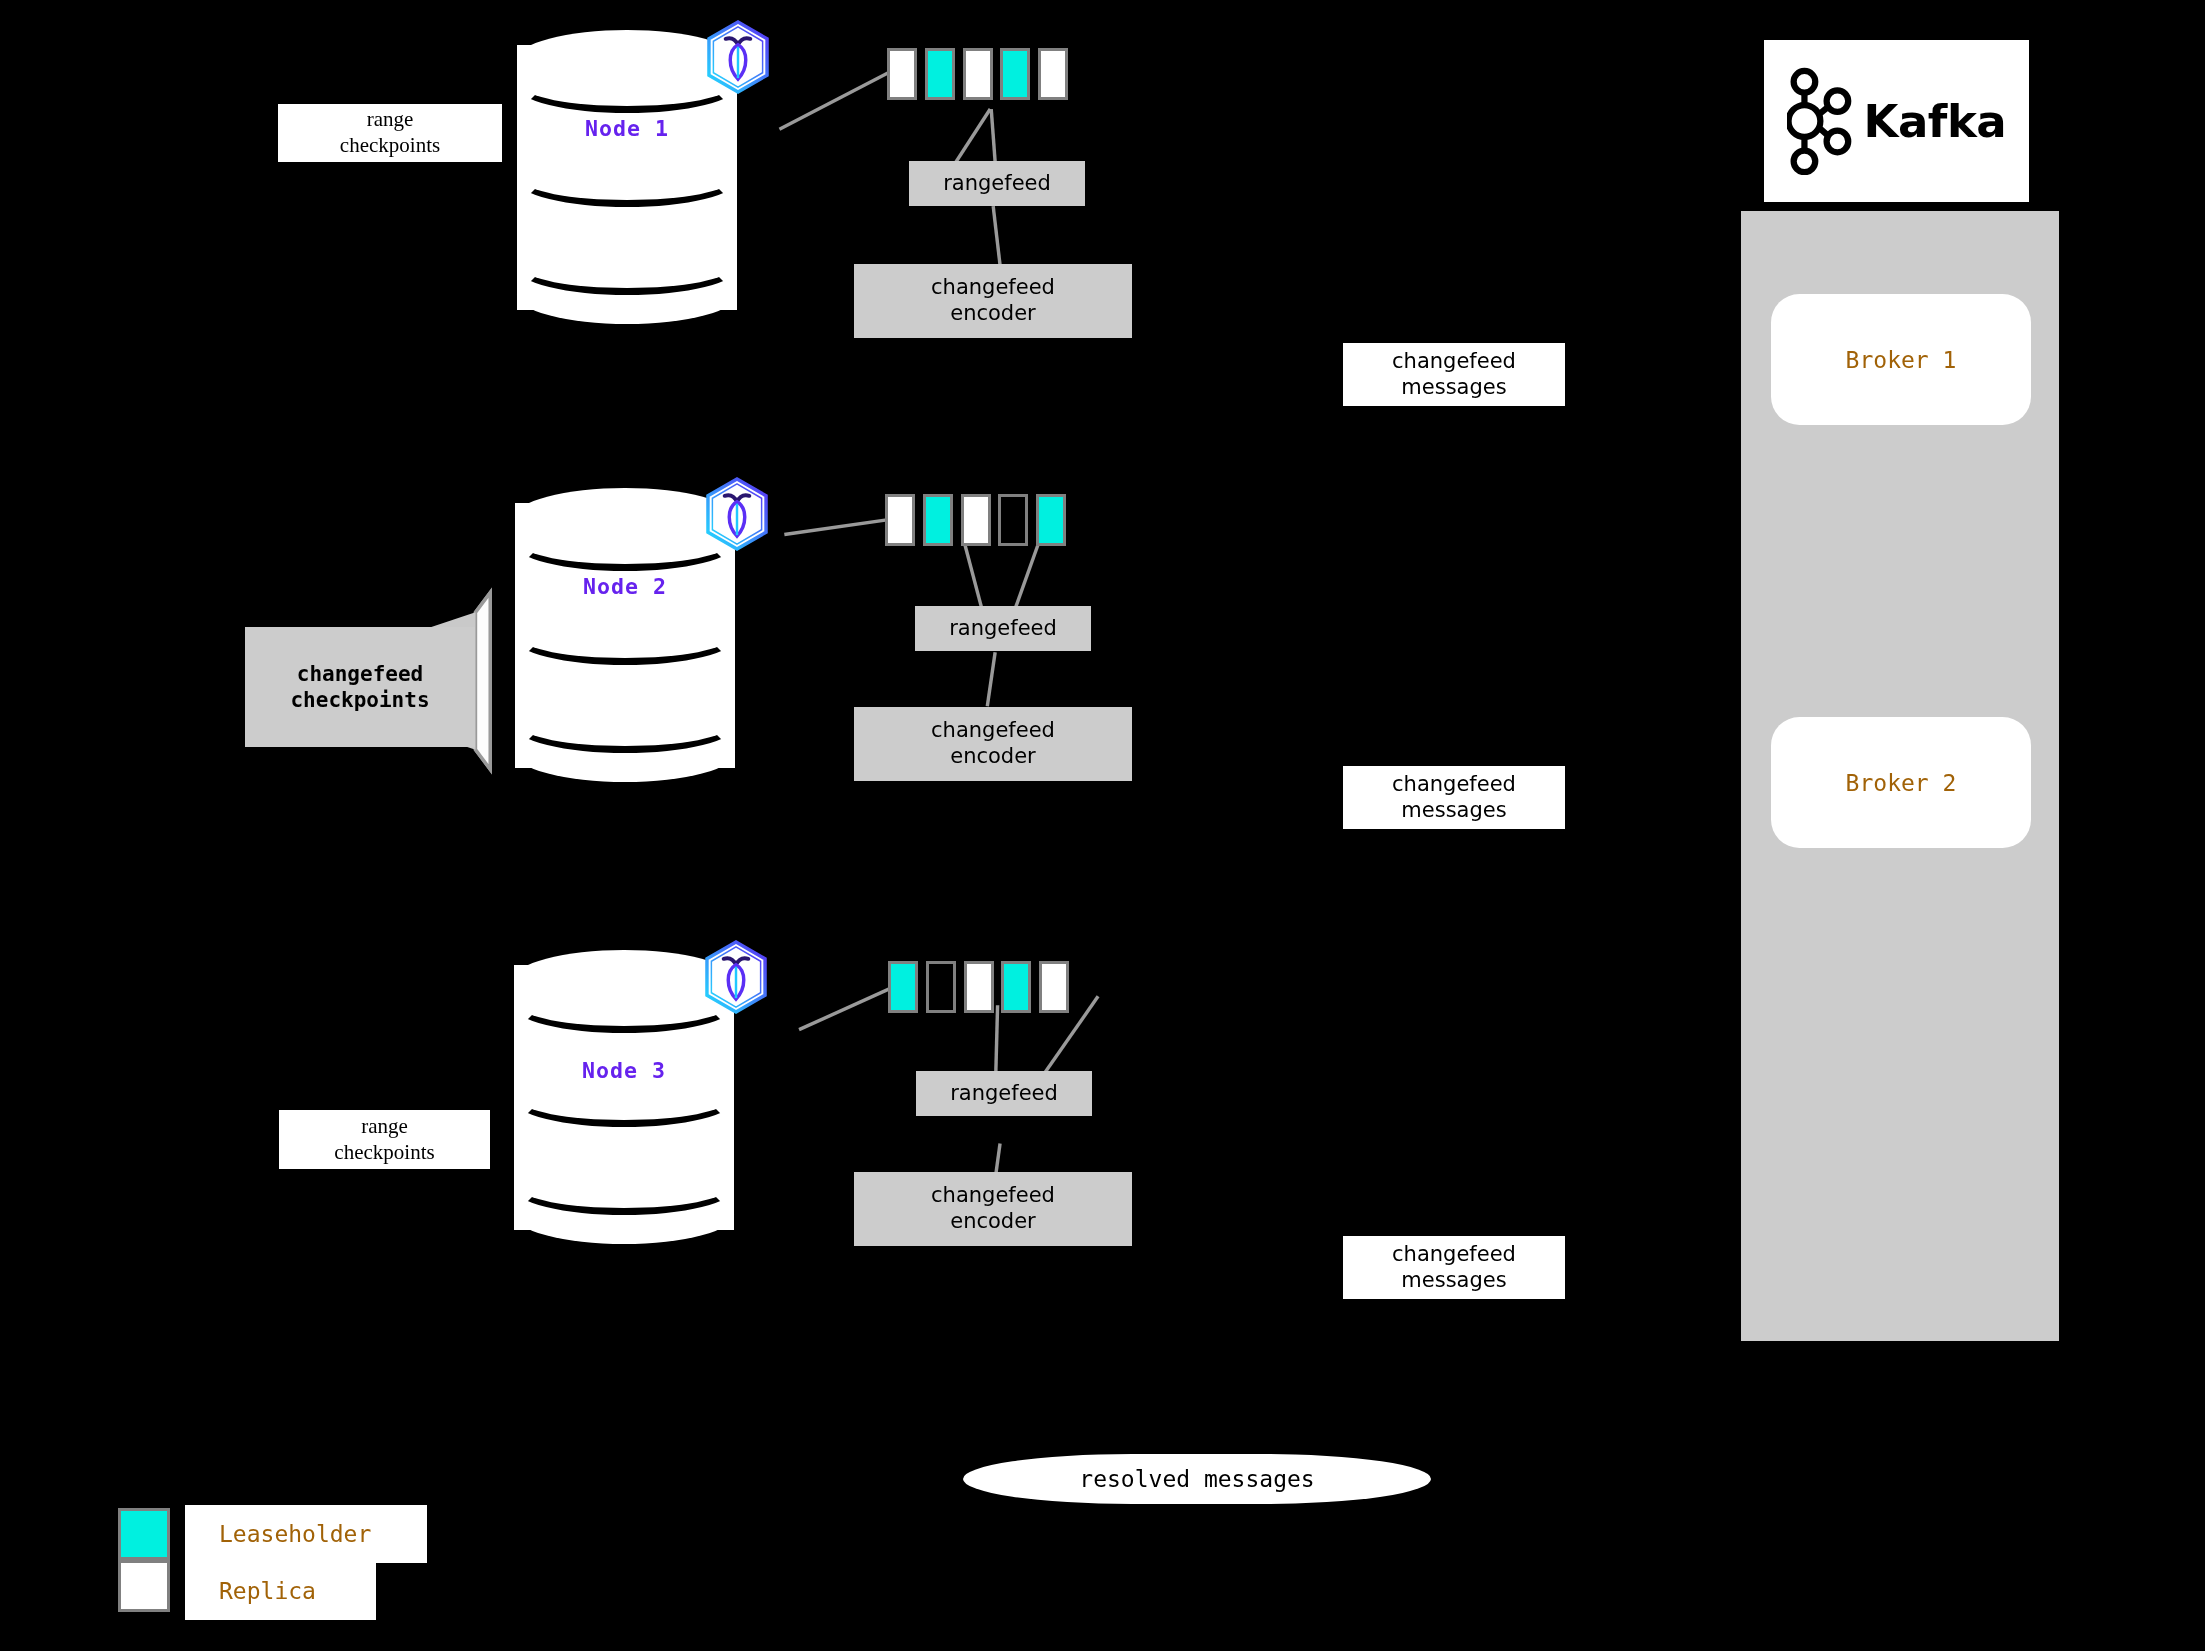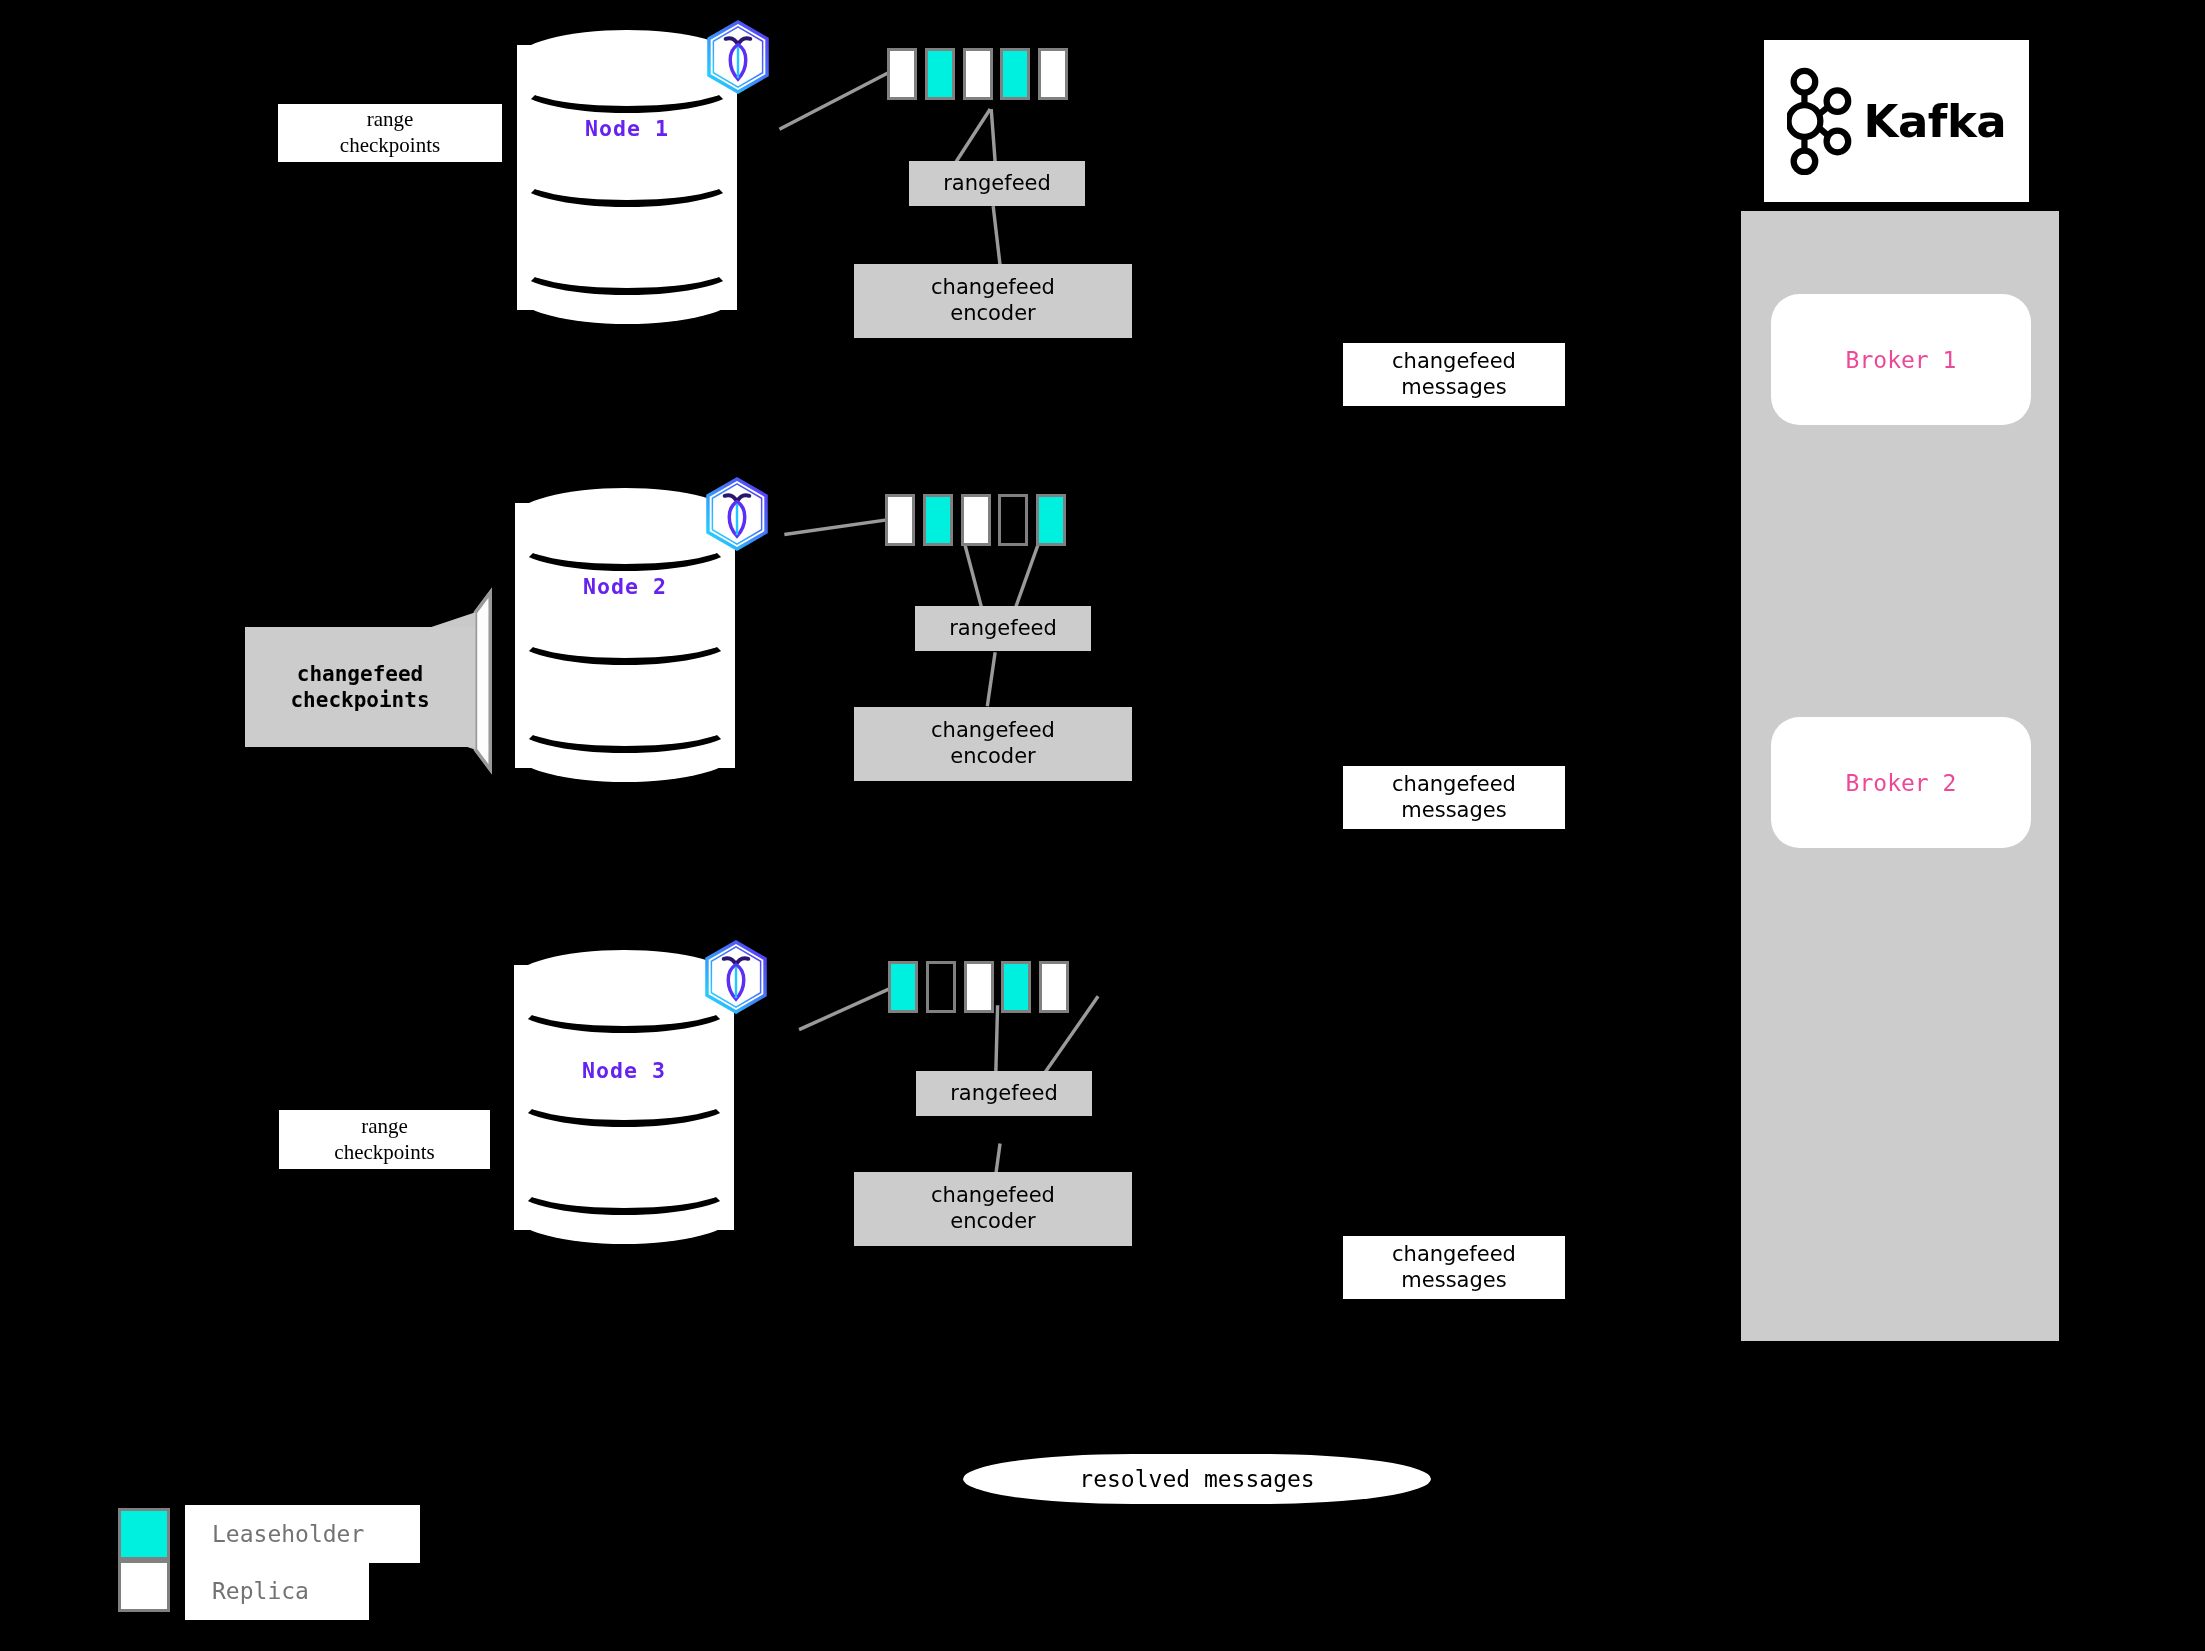--- a/index.html
+++ b/index.html
@@ -54,34 +54,34 @@
       font-family:"DejaVu Sans Mono","Liberation Mono",monospace;}
 
   
   .kafkaLogoBox{position:absolute;background:#fff;display:flex;align-items:center;
       justify-content:center;gap:7.8px;}
   .kafkaWord{font-size:45px;font-weight:bold;color:#000;
       font-family:"DejaVu Sans","Liberation Sans",sans-serif;letter-spacing:-0.5px;}
   .kafkaPanel{position:absolute;background:#cccccc;}
   .broker{position:absolute;background:#ffffff;border-radius:28.4px;
       display:flex;align-items:center;justify-content:center;
-      font-size:23px;color:#ec4899;
+      font-size:23px;color:#a16207;
       font-family:"DejaVu Sans Mono","Liberation Mono",monospace;}
 
   
   .pill{position:absolute;background:#ffffff;border-radius:196px/29px;
       display:flex;align-items:center;justify-content:center;
       font-size:23px;color:#000;
       font-family:"DejaVu Sans Mono","Liberation Mono",monospace;}
 
   
   .legend{position:absolute;}
   .legend .swatch{position:absolute;width:52px;height:52px;border:3.4px solid #808080;box-sizing:border-box;}
-  .legend .lbl{position:absolute;background:#fff;color:#737373;font-size:23px;
-      display:flex;align-items:center;padding-left:27px;
+  .legend .lbl{position:absolute;background:#fff;color:#a16207;font-size:23px;
+      display:flex;align-items:center;padding-left:34px;
       font-family:"DejaVu Sans Mono","Liberation Mono",monospace;}
 </style>
 </head>
 <body>
 
 <div class="stage">
 
   <svg class="wires" viewBox="0 0 4498 3369">
     <g stroke="#9a9a9a" stroke-width="7" fill="none">
 

